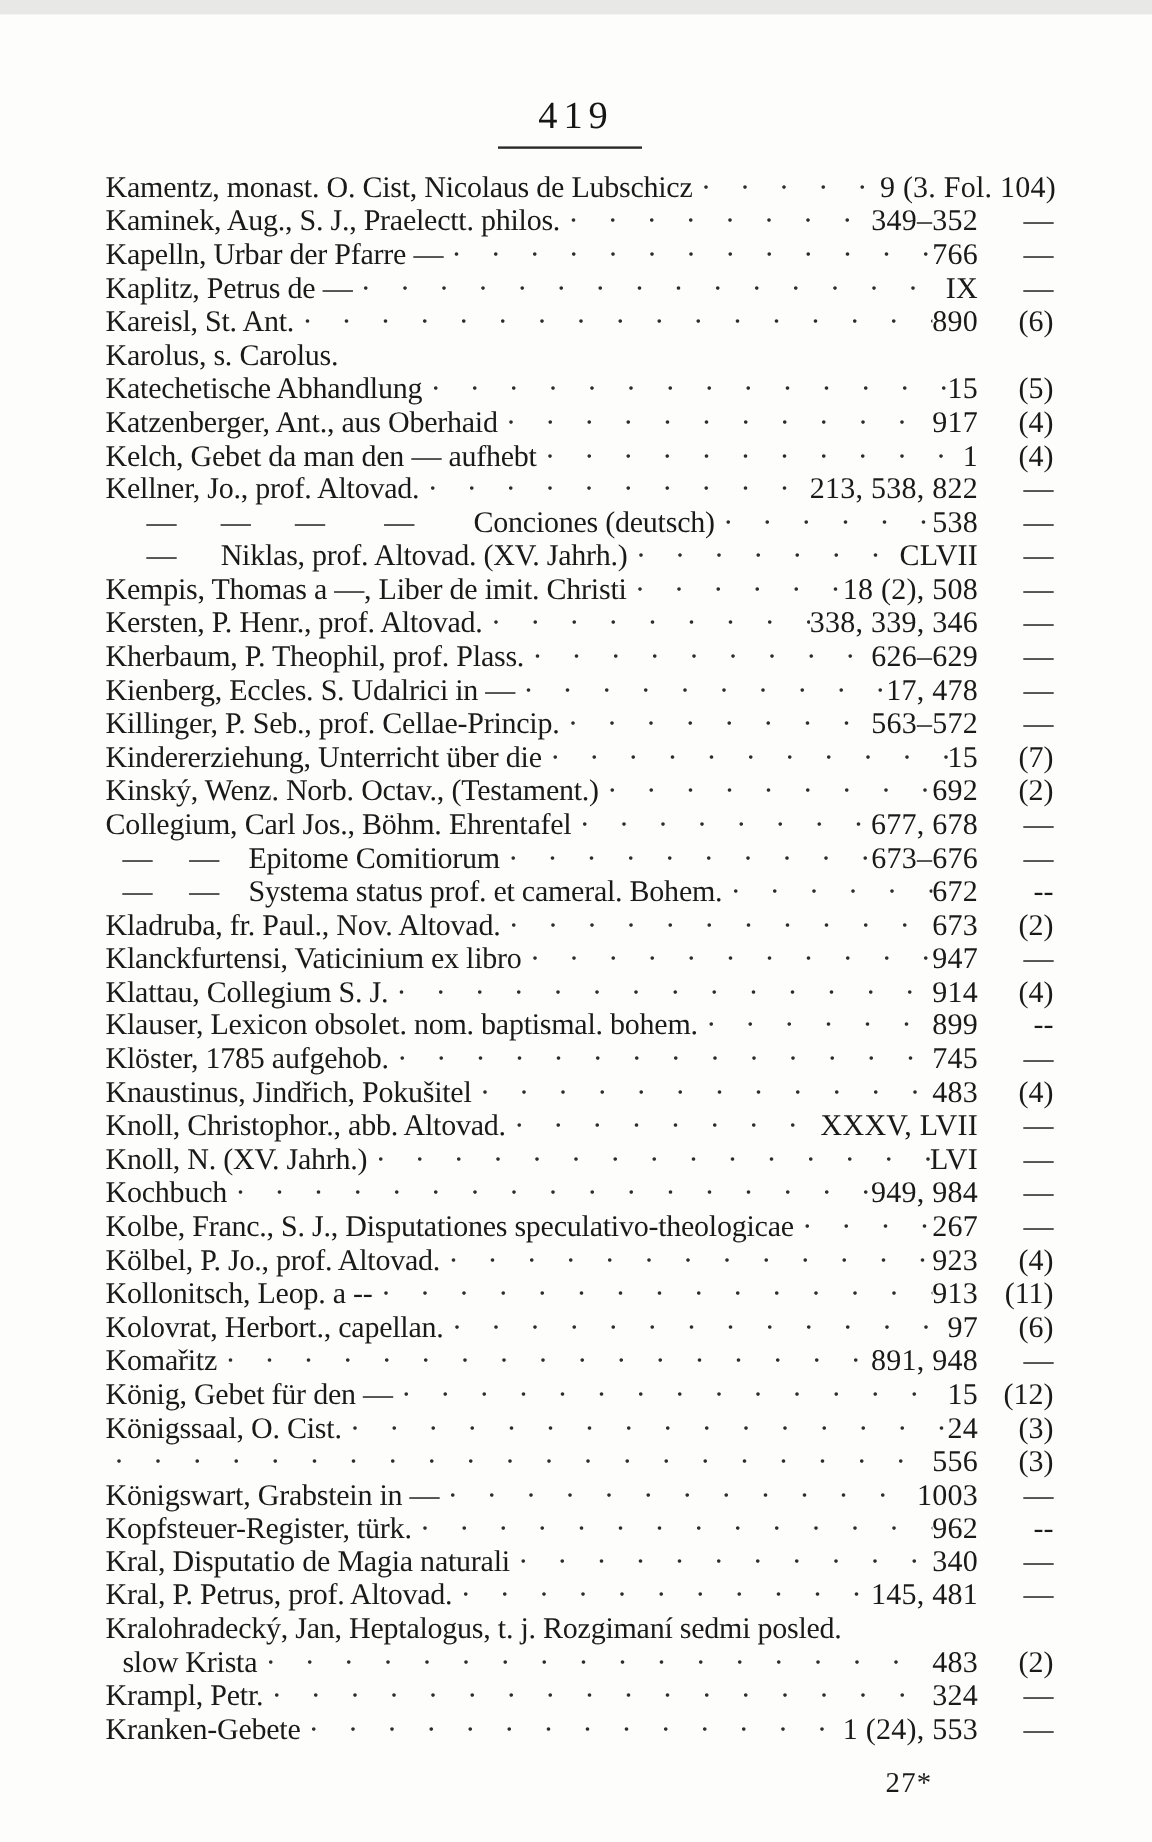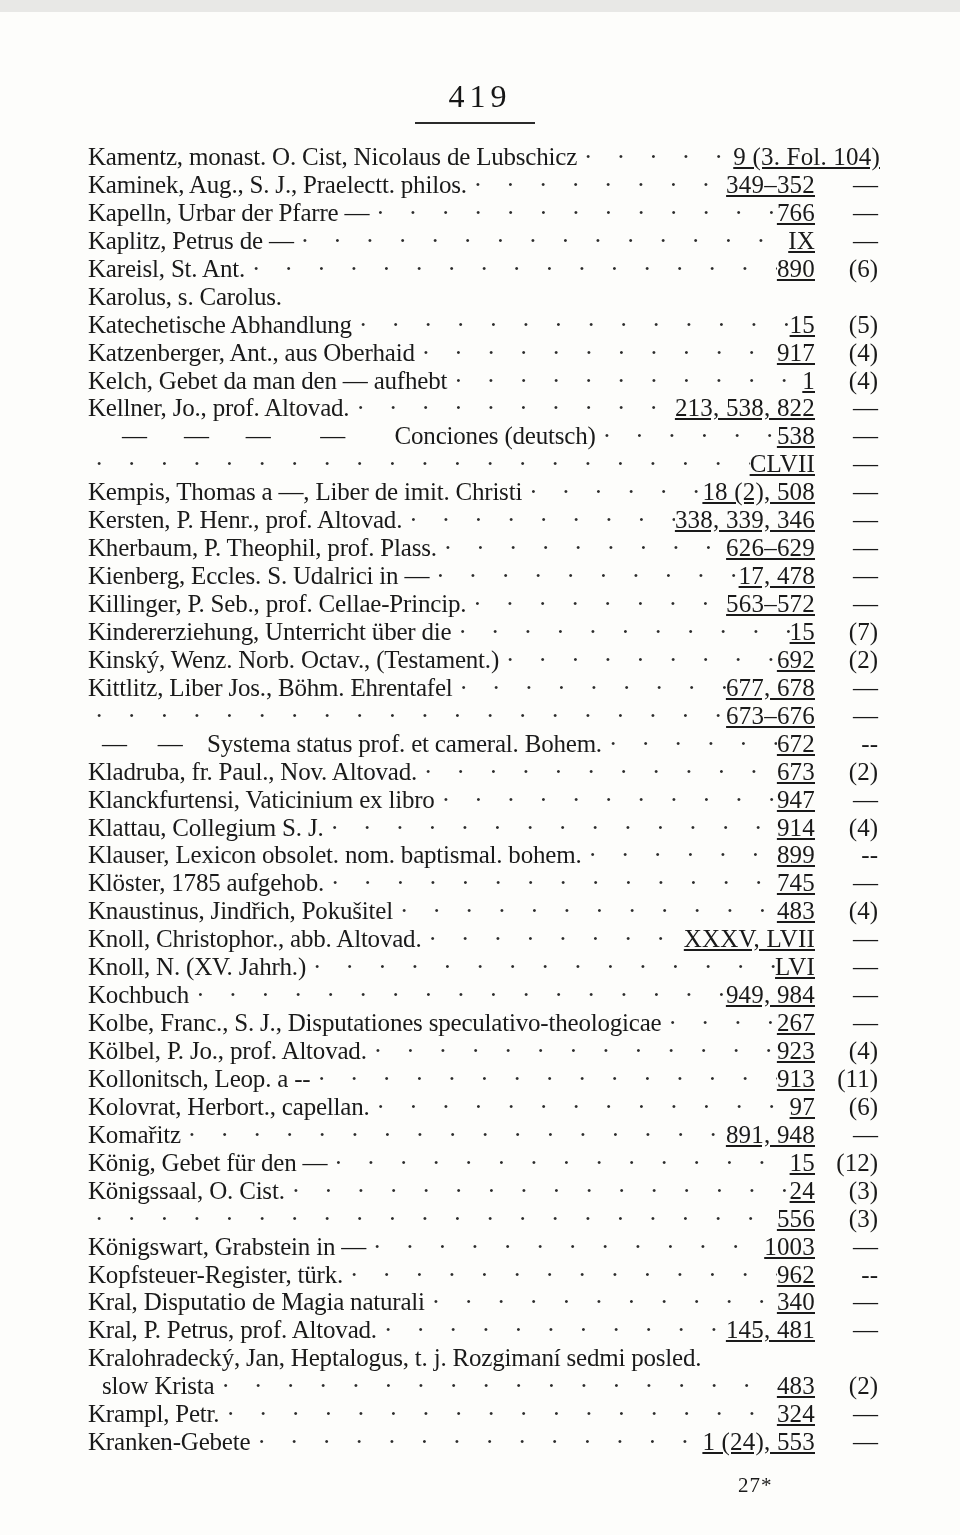--- a/index.html
+++ b/index.html
@@ -31,25 +31,25 @@
     font-size:25px;white-space:nowrap;
   }
   .etext{flex:0 0 auto;white-space:pre;letter-spacing:-0.2px;}
   .dots{
     flex:1 1 0;min-width:8px;overflow:hidden;
     white-space:nowrap;
     padding:0 5px 0 7px;
     letter-spacing:9px;
     color:#2c2c2c;
   }
-  .pg{flex:0 0 auto;text-align:left;letter-spacing:0.2px;text-decoration:underline;}
+  .pg{flex:0 0 auto;text-align:left;letter-spacing:0.2px;}
   .note{flex:0 0 63px;text-align:right;padding-right:2px;}
   .sig{
     position:absolute;top:1461px;left:738px;
-    font-size:21px;color:#1a1a1a;letter-spacing:1px;
+    font-size:24px;color:#1a1a1a;letter-spacing:1px;
   }
 </style>
 </head>
 <body>
 
 <div class="page">
   <div class="pagenum">419</div>
   <div class="rule"></div>
   <div class="entries" id="entries">
       <div class="row">
@@ -108,20 +108,21 @@
         <span class="pg">213, 538, 822</span>
         <span class="note">—</span>
       </div>
       <div class="row">
         <span class="etext" style="padding-left: 34px;">—  —  —  —  Conciones (deutsch)</span>
         <span class="dots">· · · · · · · · · · · · · · · · · · · · · · · · · · · · · · · · · · · · · · · · · · · · · · · · · · · · · · · · · · · · </span>
         <span class="pg">538</span>
         <span class="note">—</span>
       </div>
       <div class="row">
+        <span class="etext" style="padding-left: 34px;">—  Niklas, prof. Altovad. (XV. Jahrh.)</span>
         <span class="dots">· · · · · · · · · · · · · · · · · · · · · · · · · · · · · · · · · · · · · · · · · · · · · · · · · · · · · · · · · · · · </span>
         <span class="pg">CLVII</span>
         <span class="note">—</span>
       </div>
       <div class="row">
         <span class="etext">Kempis, Thomas a —, Liber de imit. Christi</span>
         <span class="dots">· · · · · · · · · · · · · · · · · · · · · · · · · · · · · · · · · · · · · · · · · · · · · · · · · · · · · · · · · · · · </span>
         <span class="pg">18 (2), 508</span>
         <span class="note">—</span>
       </div>
@@ -155,26 +156,27 @@
         <span class="pg">15</span>
         <span class="note">(7)</span>
       </div>
       <div class="row">
         <span class="etext">Kinský, Wenz. Norb. Octav., (Testament.)</span>
         <span class="dots">· · · · · · · · · · · · · · · · · · · · · · · · · · · · · · · · · · · · · · · · · · · · · · · · · · · · · · · · · · · · </span>
         <span class="pg">692</span>
         <span class="note">(2)</span>
       </div>
       <div class="row">
-        <span class="etext">Kittlitz, Liber Jos., Böhm. Ehrentafel</span>
+        <span class="etext">Collegium, Carl Jos., Böhm. Ehrentafel</span>
         <span class="dots">· · · · · · · · · · · · · · · · · · · · · · · · · · · · · · · · · · · · · · · · · · · · · · · · · · · · · · · · · · · · </span>
         <span class="pg">677, 678</span>
         <span class="note">—</span>
       </div>
       <div class="row">
+        <span class="etext" style="padding-left: 14px;">—  —  Epitome Comitiorum</span>
         <span class="dots">· · · · · · · · · · · · · · · · · · · · · · · · · · · · · · · · · · · · · · · · · · · · · · · · · · · · · · · · · · · · </span>
         <span class="pg">673–676</span>
         <span class="note">—</span>
       </div>
       <div class="row">
         <span class="etext" style="padding-left: 14px;">—  —  Systema status prof. et cameral. Bohem.</span>
         <span class="dots">· · · · · · · · · · · · · · · · · · · · · · · · · · · · · · · · · · · · · · · · · · · · · · · · · · · · · · · · · · · · </span>
         <span class="pg">672</span>
         <span class="note">--</span>
       </div>

